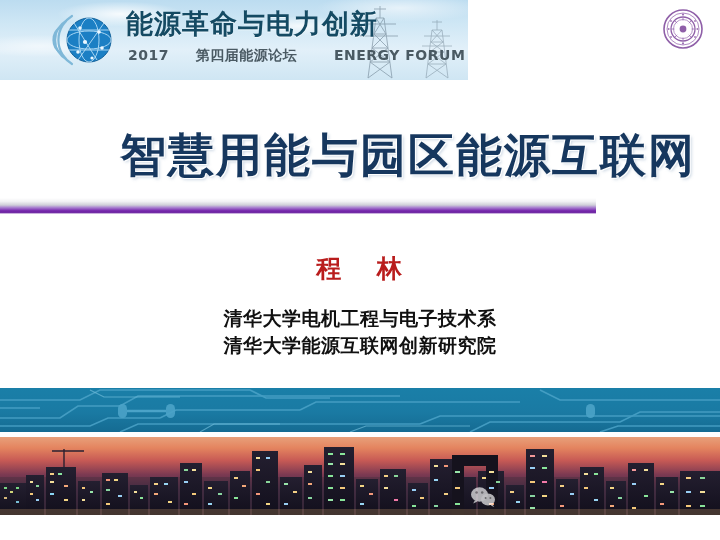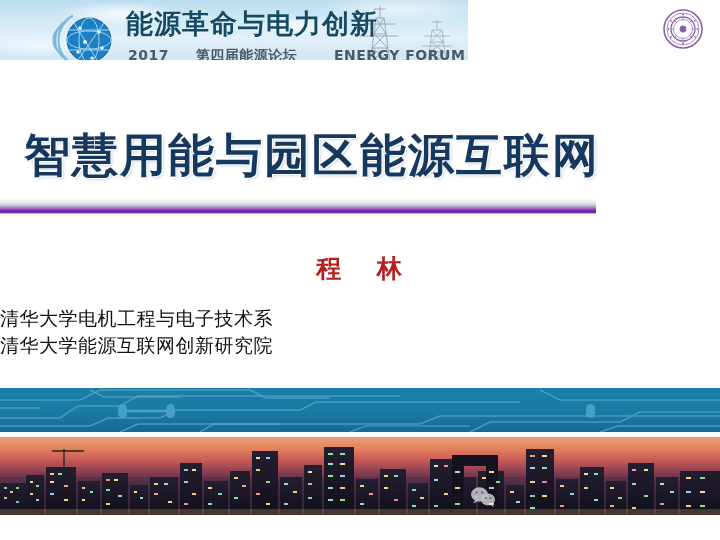--- a/index.html
+++ b/index.html
@@ -4,21 +4,21 @@
 <style>
   html,body{margin:0;padding:0;}
   body{
     width:720px;height:540px;overflow:hidden;background:#ffffff;
     font-family:"DejaVu Sans","Liberation Sans",sans-serif;
   }
   .slide{position:relative;width:720px;height:540px;background:#ffffff;overflow:hidden;}
 
   
   .banner{
-    position:absolute;left:0;top:0;width:468px;height:60px;overflow:hidden;
+    position:absolute;left:0;top:0;width:468px;height:80px;overflow:hidden;
     background:
       linear-gradient(180deg,#bcdcf0 0%, #cfe7f5 30%, #e2f0f9 62%, #cfe6f3 100%);
   }
   .banner .clouds{
     position:absolute;inset:0;
     background:
       radial-gradient(ellipse 90px 18px at 120px 14px, rgba(255,255,255,.85), rgba(255,255,255,0) 70%),
       radial-gradient(ellipse 70px 14px at 300px 26px, rgba(255,255,255,.75), rgba(255,255,255,0) 70%),
       radial-gradient(ellipse 120px 20px at 400px 8px, rgba(255,255,255,.6), rgba(255,255,255,0) 70%),
       radial-gradient(ellipse 100px 16px at 40px 46px, rgba(255,255,255,.55), rgba(255,255,255,0) 70%);
@@ -43,37 +43,38 @@
 
   
   .main-title{
     position:absolute;left:24px;top:126px;width:672px;
     font-size:46px;line-height:58px;font-weight:bold;
     color:#16375e;letter-spacing:2px;white-space:nowrap;
     text-shadow:
       1px 1px 0 rgba(255,255,255,.95),
       -1px -1px 0 rgba(255,255,255,.85),
       2px 2px 3px rgba(120,150,180,.35);
+    text-align: right;
   }
   .divider{
     position:absolute;left:0;top:198px;width:596px;height:16px;
     background:linear-gradient(180deg,
       #ffffff 0%, #f1f1f4 22%, #cfcfd8 44%,
       #a87fd0 60%, #7b2fb0 78%, #6a1fa0 90%, #f6f2fa 100%);
   }
 
   
   .author{
     position:absolute;left:0;top:252px;width:720px;text-align:center;
     font-size:25px;font-weight:bold;color:#b91c1c;letter-spacing:2px;
   }
   .author .gap{display:inline-block;width:12px;}
   .affil{
-    position:absolute;left:0;top:305px;width:720px;
-    font-size:19px;font-weight:normal;color:#111111;line-height:27px;
+    position:absolute;left:0;top:305px;width:720px;text-align:center;
+    font-size:19px;font-weight:bold;color:#111111;line-height:27px;
     letter-spacing:.5px;
   }
   .affil .date{letter-spacing:0px;}
   .affil .date .sp{display:inline-block;width:10px;}
 
   
   .circuit{
     position:absolute;left:0;top:388px;width:720px;height:44px;
     background:linear-gradient(180deg,#1a7fa8 0%, #1a7aa3 55%, #156b92 100%);
     overflow:hidden;

